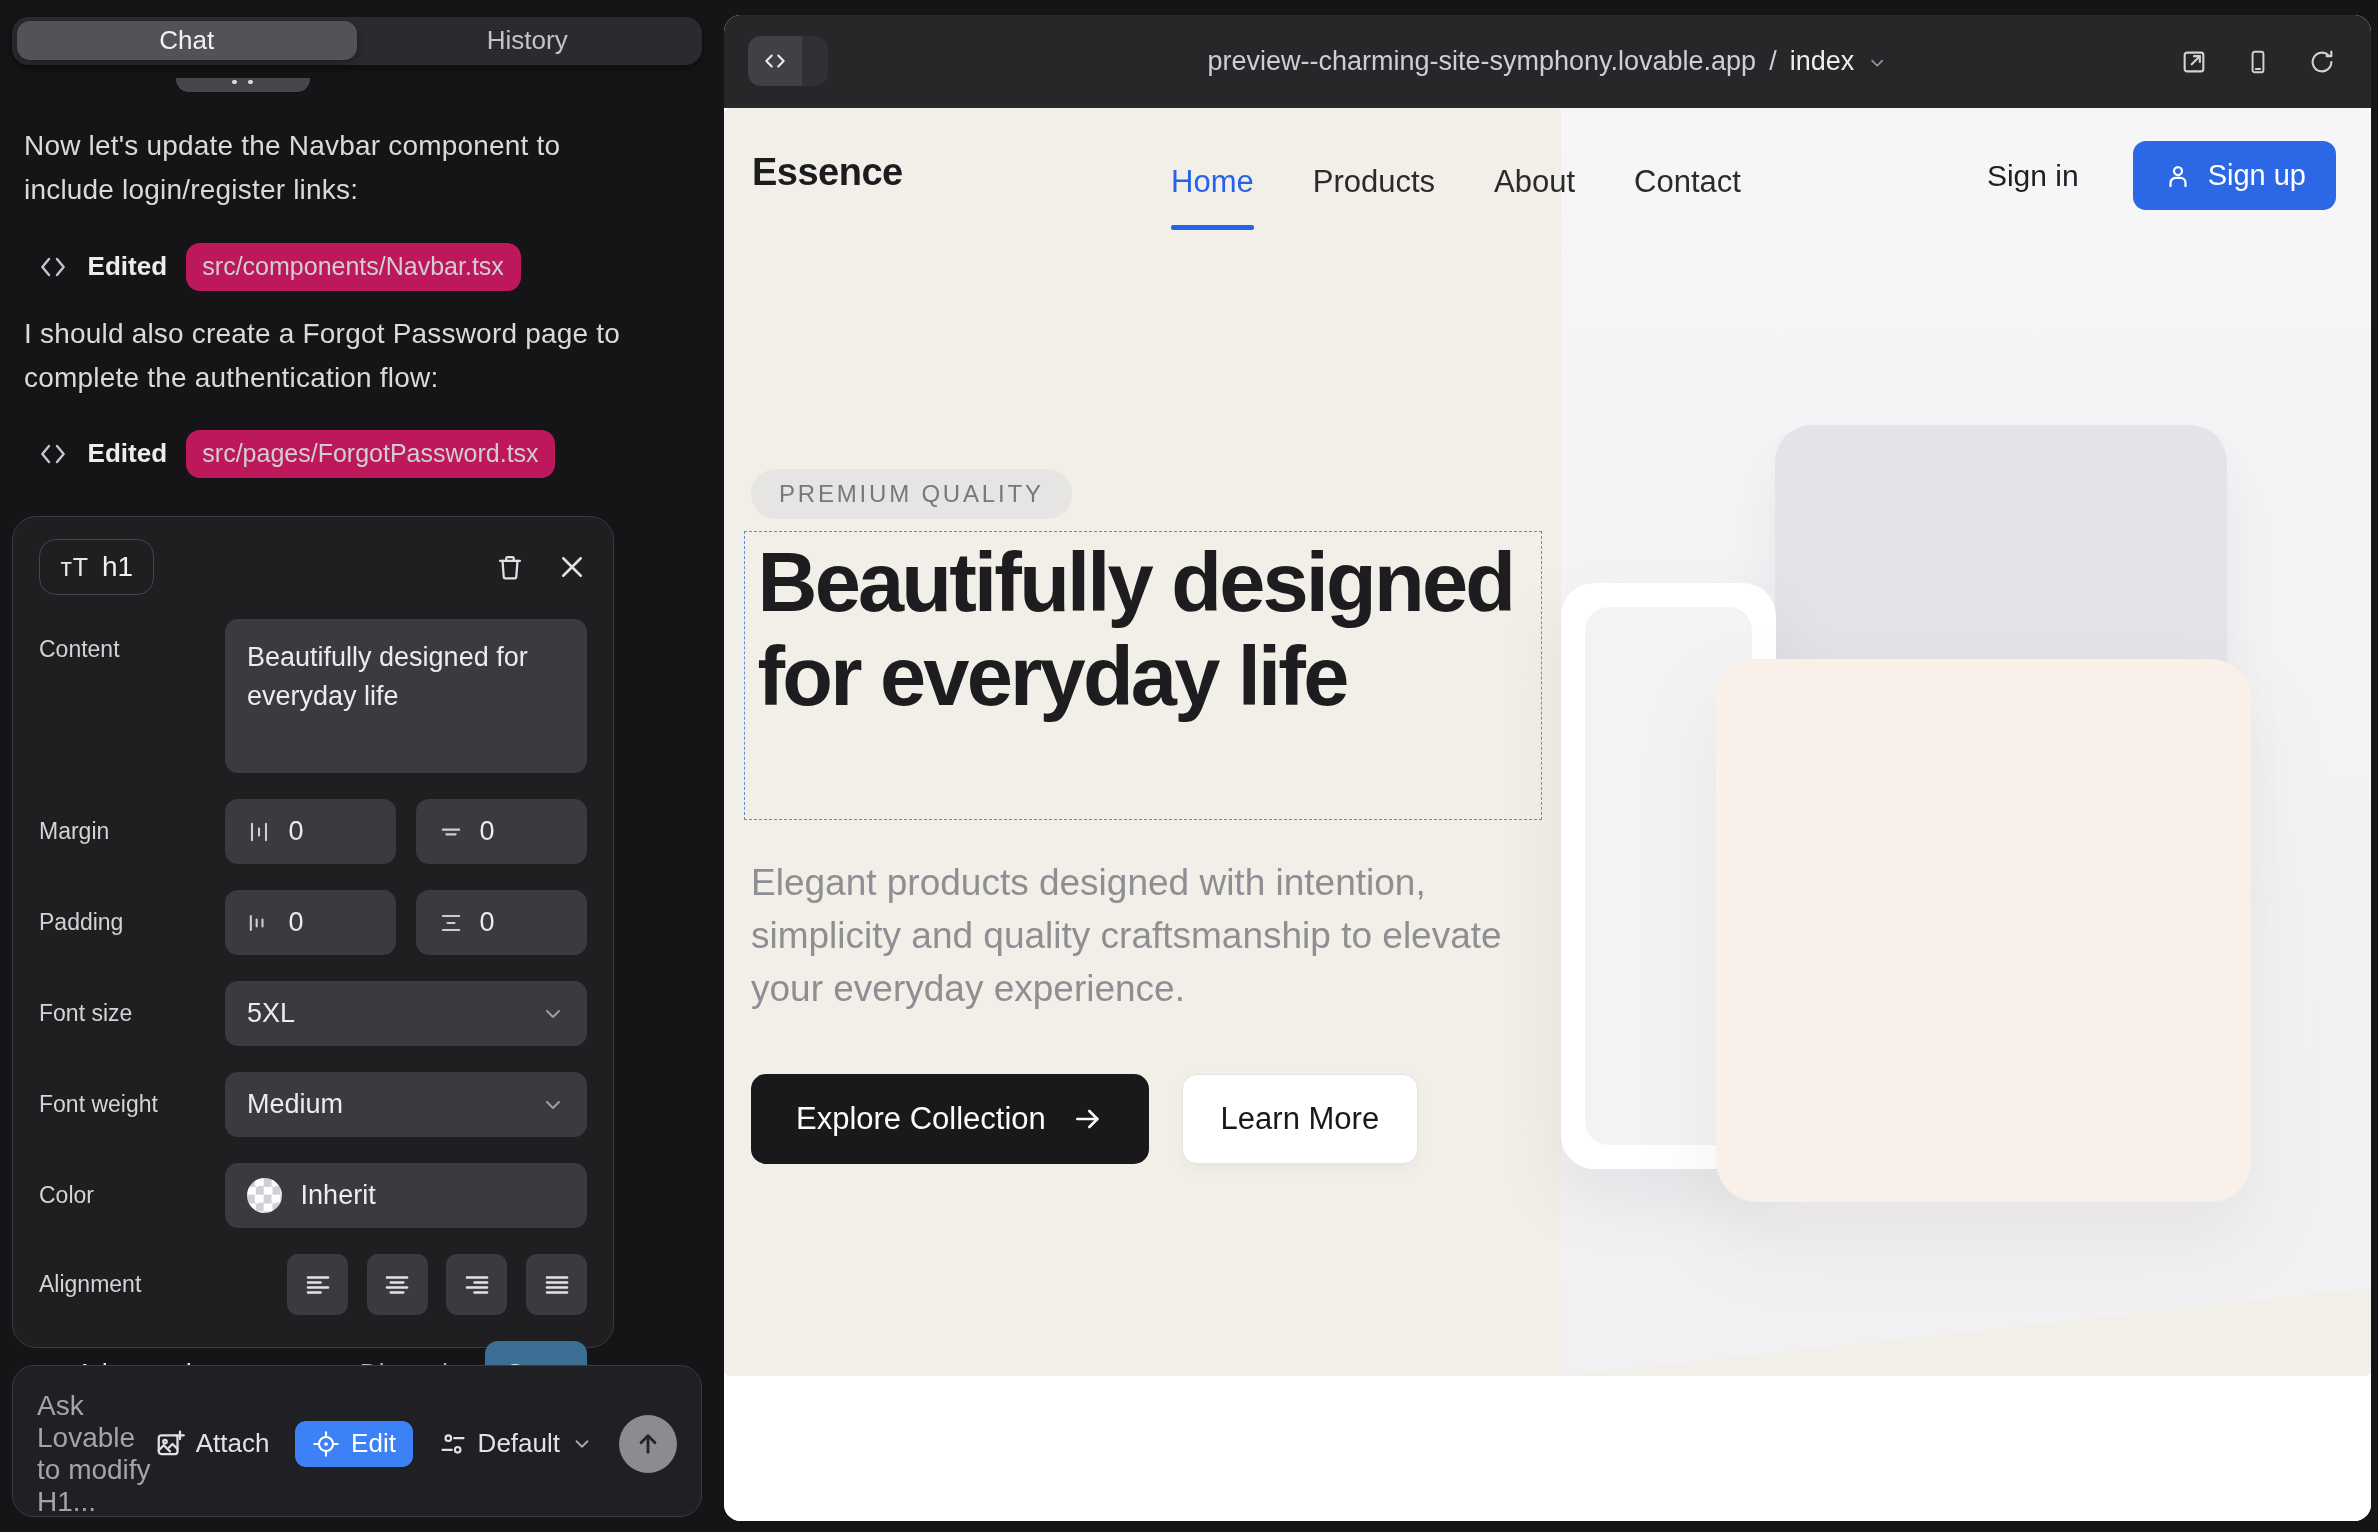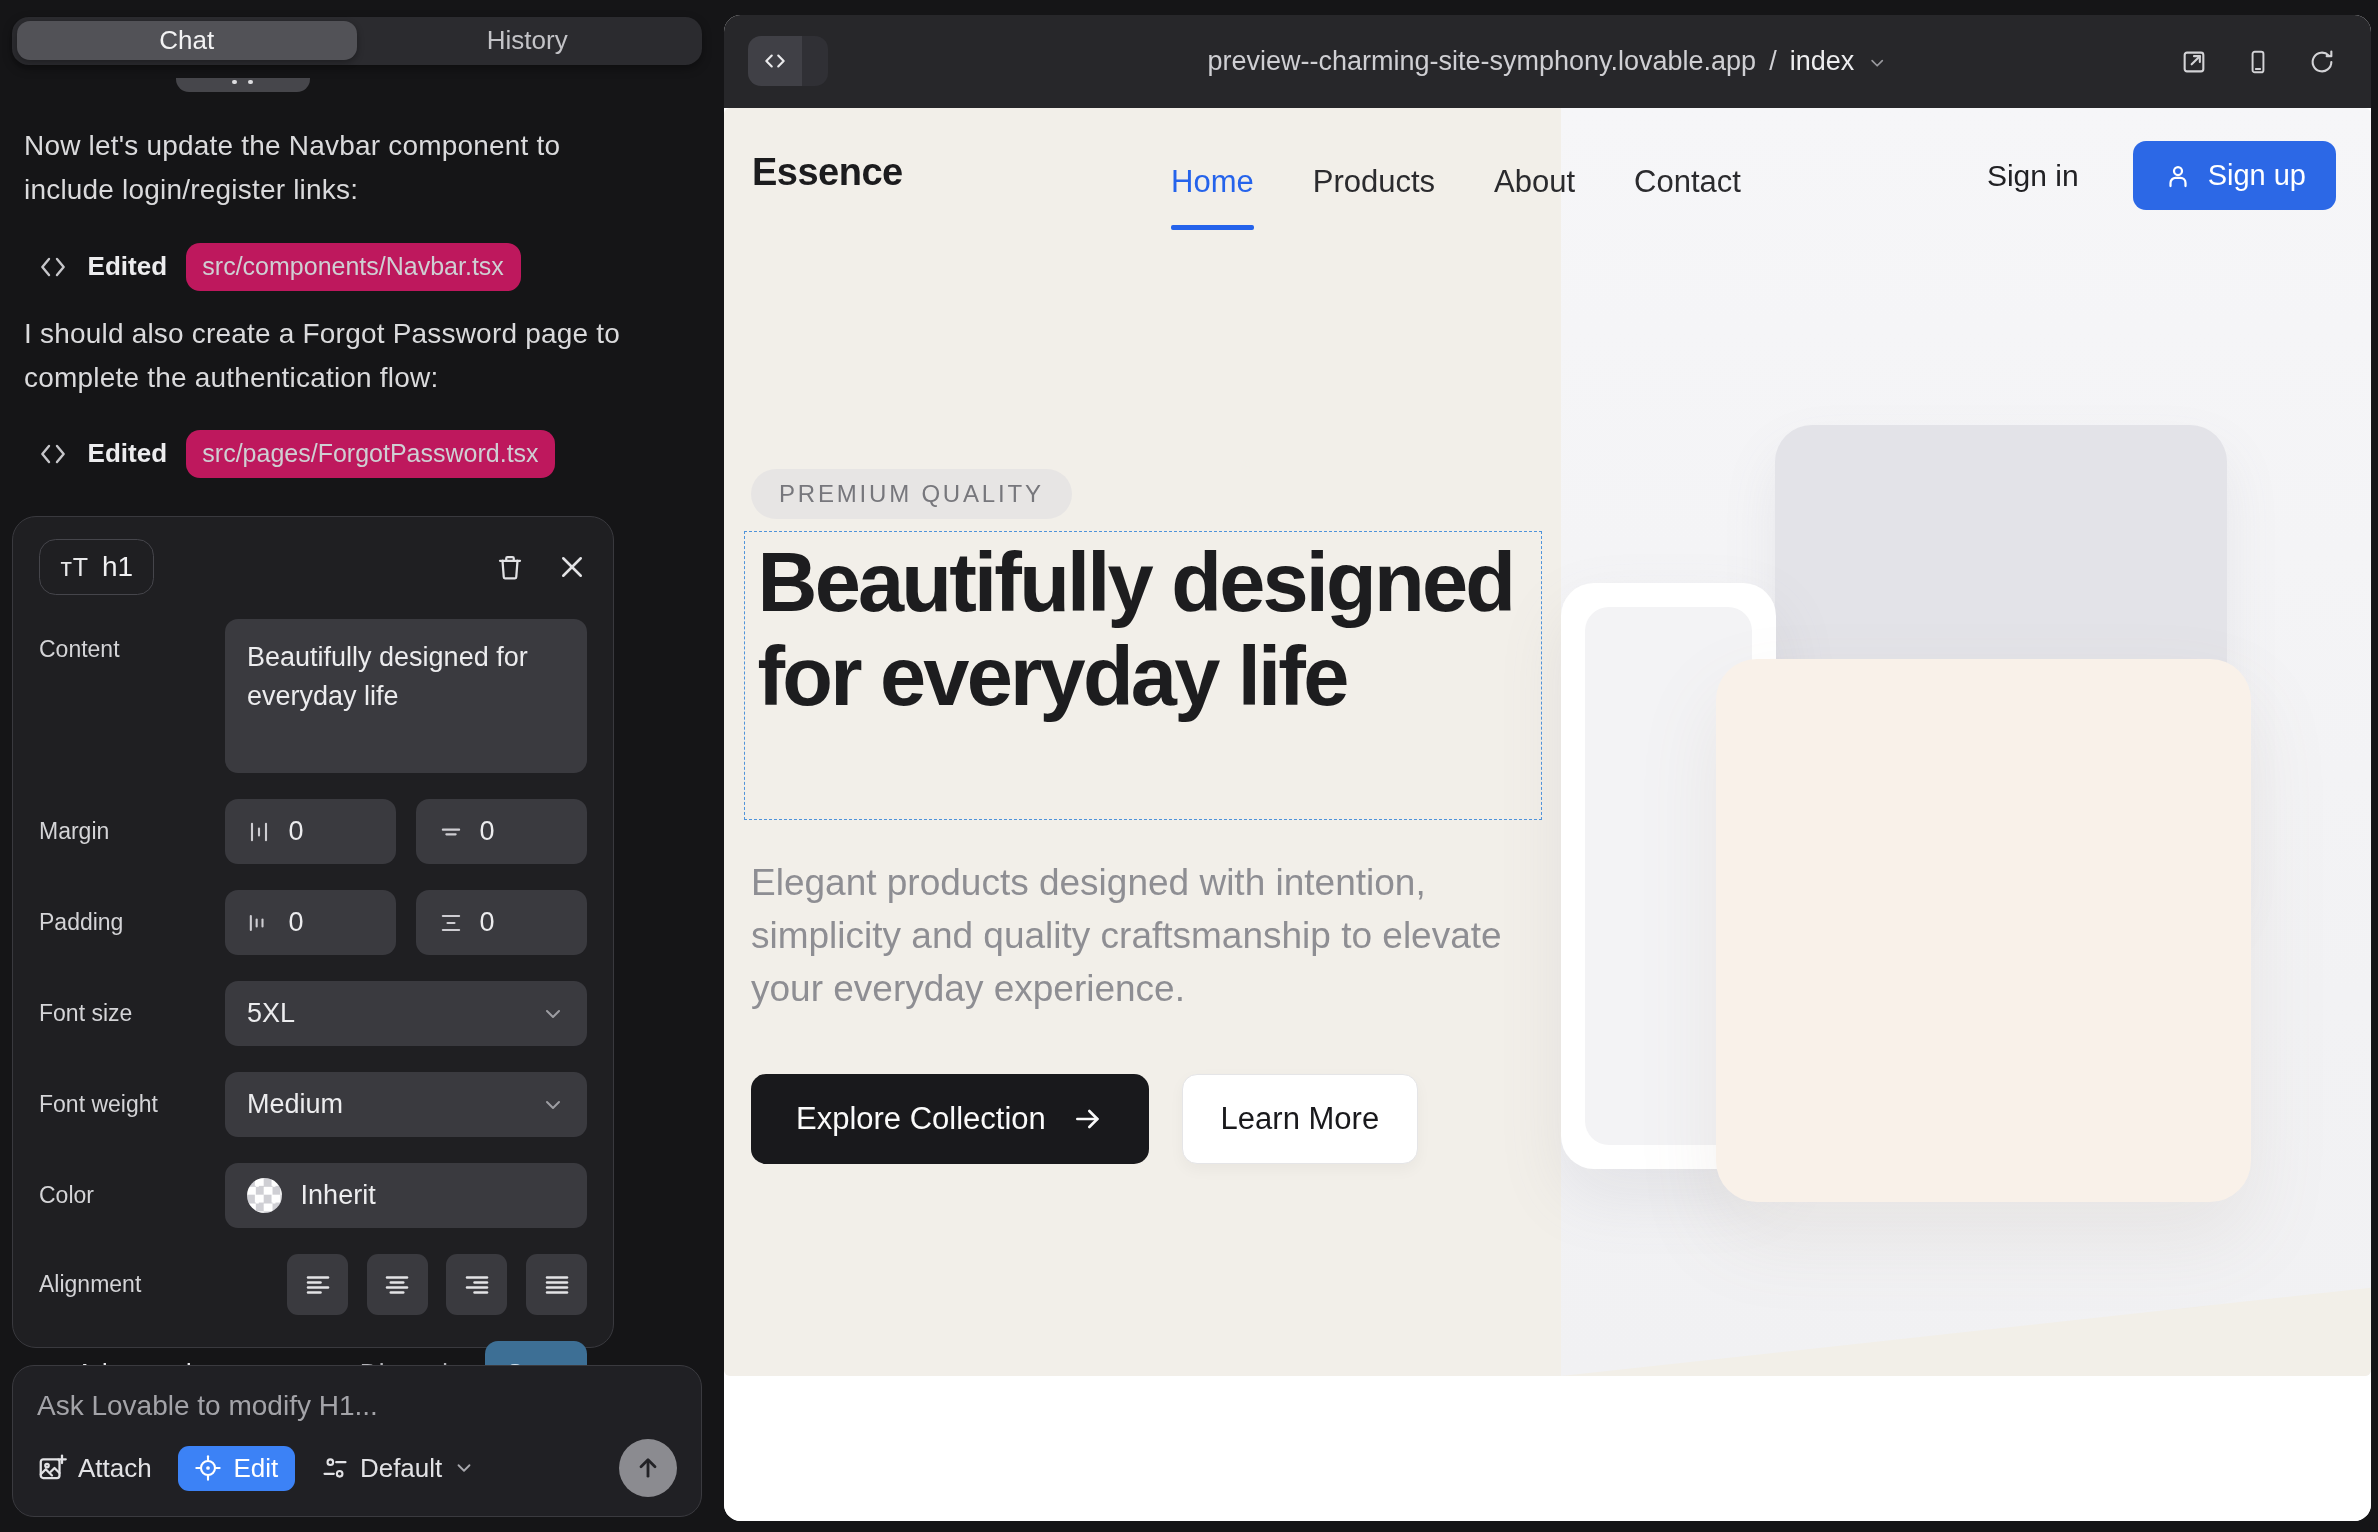--- a/index.html
+++ b/index.html
@@ -107,21 +107,21 @@
   .discard-btn { background:none; border:none; font-size:26px; color:#b3b3b8; cursor:pointer; }
   .save-btn {
     width:102px; height:65px; background:#3d6f95; color:#cfe1ee;
     font-size:26px; border:none; border-radius:13px; cursor:pointer;
   }
 
   
   .composer {
     position:absolute; left:12px; top:1365px; width:690px; height:152px;
     background:#202024; border:1.9px solid #3a3a3f; border-radius:22px;
-    padding:24px 24px 18.6px 24px; display:flex; flex-direction:column; justify-content:space-between;
+    padding:24px 24px 18.6px 24px; display:flex; flex-direction:row; justify-content:space-between;
   }
   .composer-placeholder { font-size:28px; color:#a3a3a8; }
   .composer-row { display:flex; align-items:center; gap:26px; }
   .composer-btn { display:flex; align-items:center; gap:11px; background:none; border:none;
     font-size:26px; color:#e2e2e5; cursor:pointer; }
   .edit-pill {
     display:flex; align-items:center; gap:11px; background:#3c82f6; border:none;
     border-radius:11px; padding:7.4px 16.7px; font-size:26px; color:#fff; cursor:pointer;
   }
   .send-btn {

